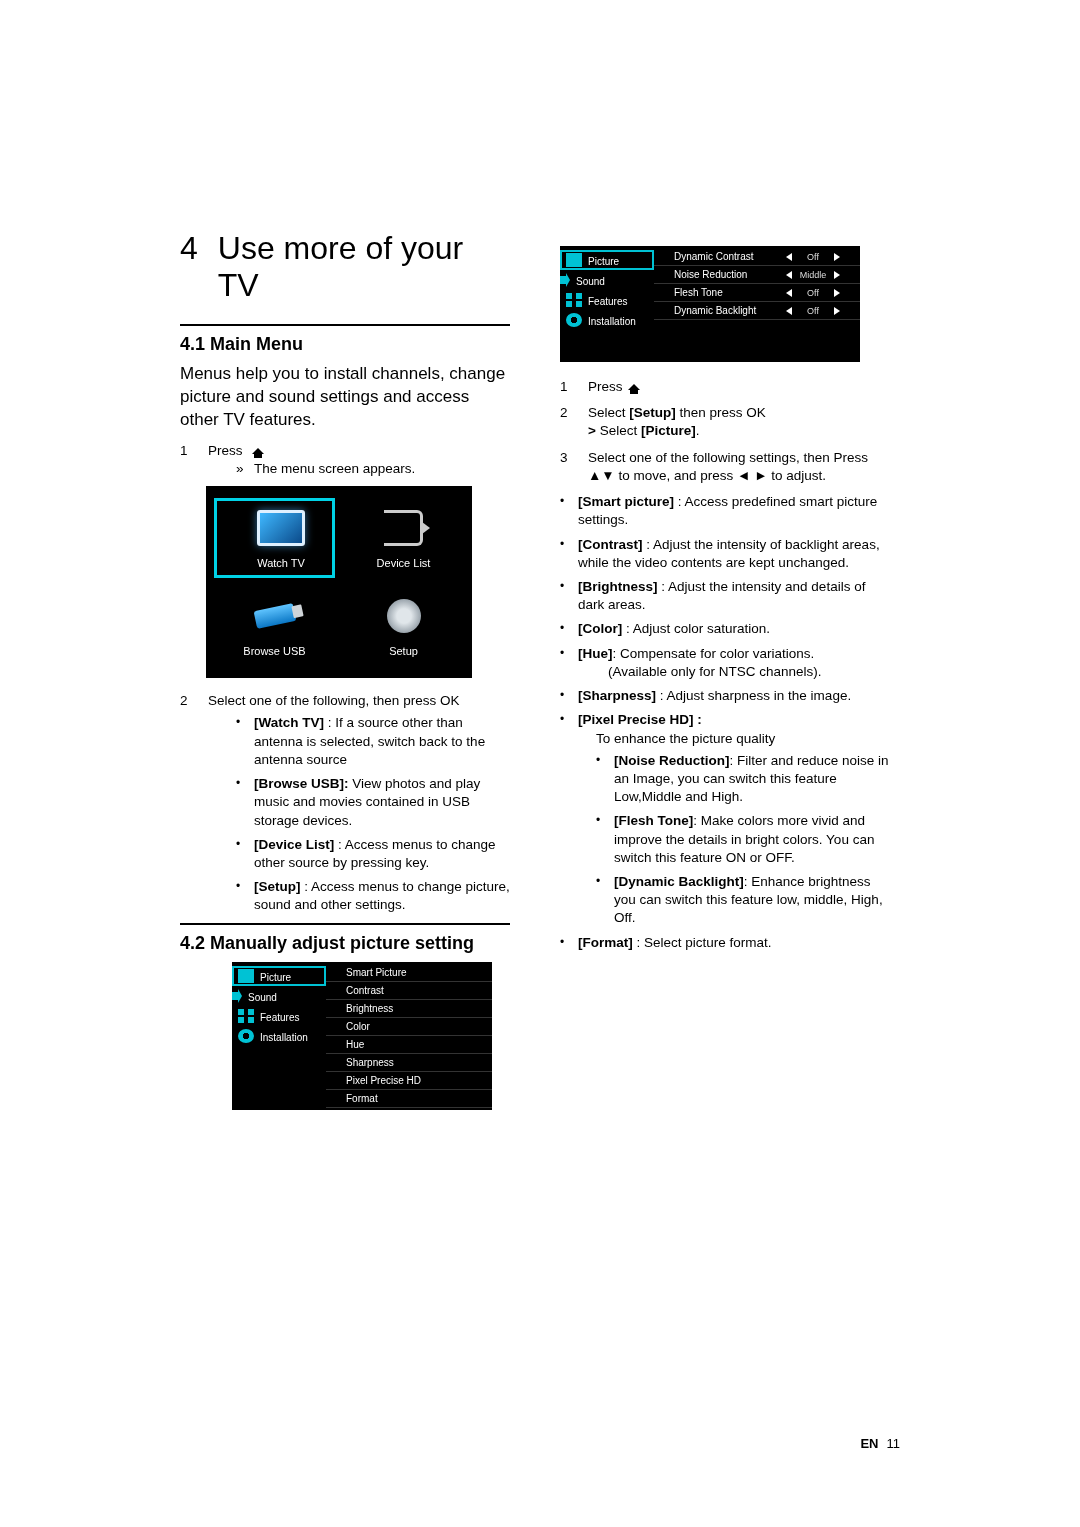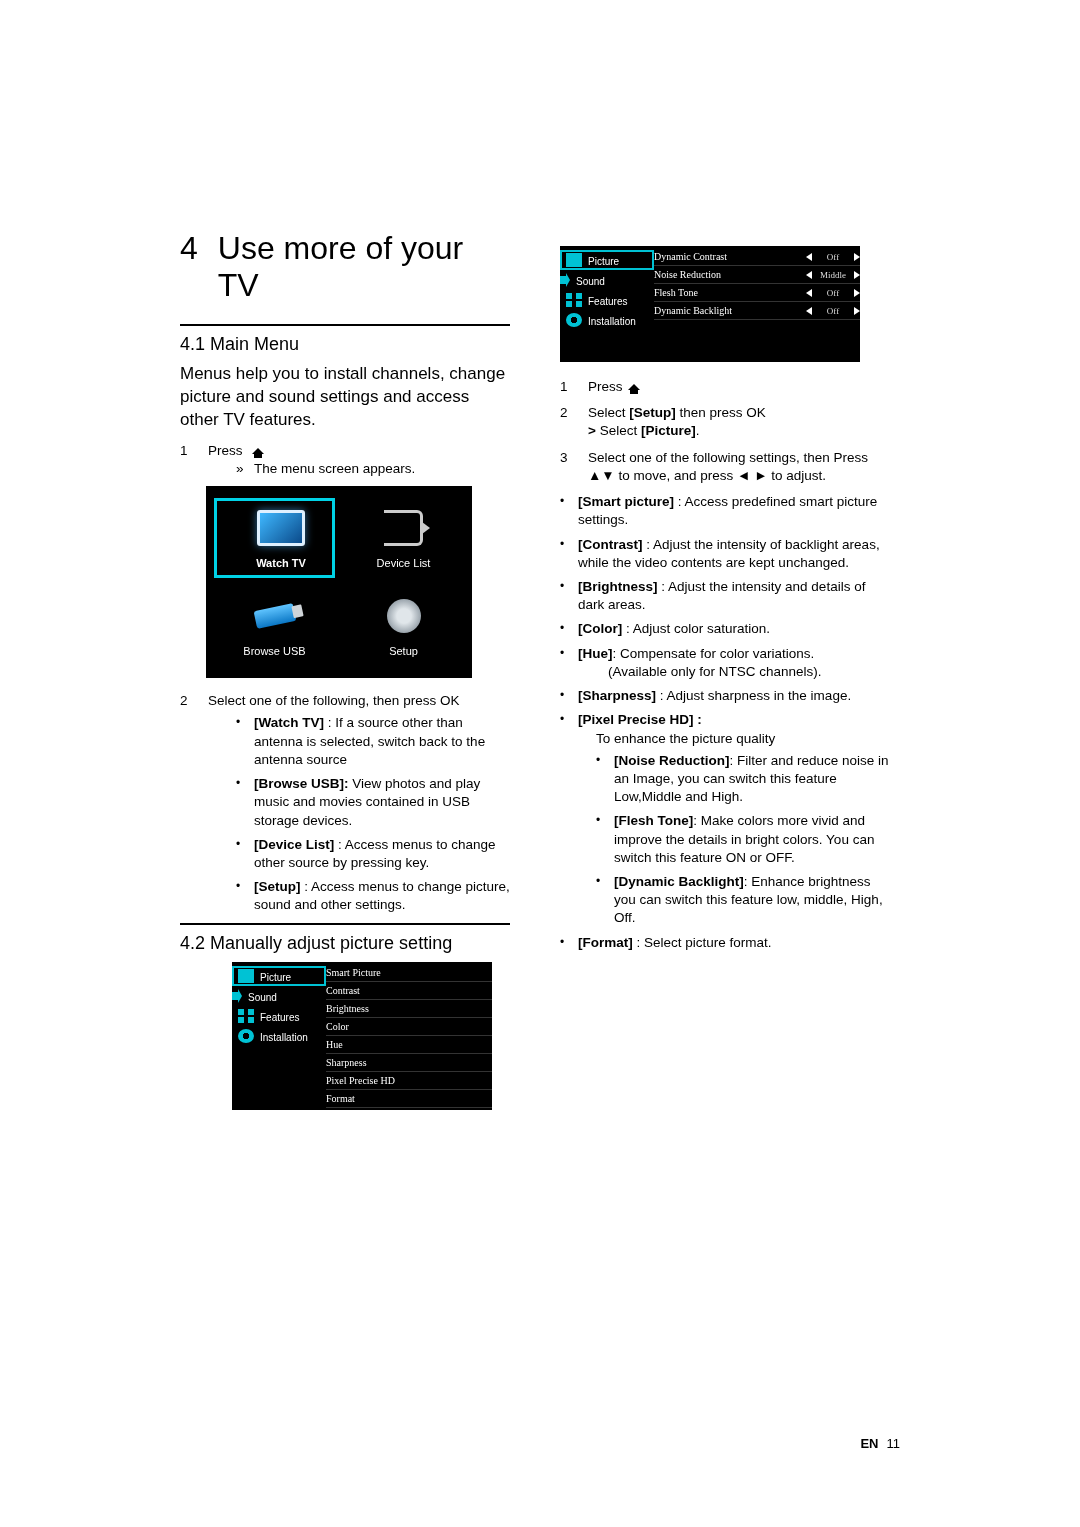--- a/index.html
+++ b/index.html
@@ -32,21 +32,21 @@
   h1.chapter .num {
     font-size: 32px;
   }
   .hr-thick {
     border: none;
     border-top: 2.5px solid #000;
     margin: 6px 0 6px 0;
   }
   h2.section {
     font-size: 18px;
-    font-weight: normal;
+    font-weight: bold;
     margin: 8px 0 8px 0;
   }
   p { margin: 4px 0 10px 0; line-height: 1.35; font-size: 17px;}
   ol.steps { list-style: none; padding: 0; margin: 6px 0; counter-reset: step; }
   ol.steps > li { position: relative; padding-left: 28px; margin-bottom: 8px; font-size: 13.5px; line-height:1.35;}
   ol.steps > li > .n { position: absolute; left: 0; top: 0; }
   ul.bullets { list-style: none; padding: 0; margin: 4px 0 4px 28px; }
   ul.bullets > li { position: relative; padding-left: 18px; margin-bottom: 6px; font-size:13.5px; line-height:1.35;}
   ul.bullets > li::before { content: "•"; position: absolute; left: 0; top: 0; font-size: 12px; }
   ul.sub { list-style: none; padding: 0; margin: 4px 0 4px 18px; }
@@ -68,21 +68,21 @@
     grid-template-columns: 1fr 1fr;
     gap: 8px;
   }
   .tile {
     border: 1.5px solid transparent;
     padding: 6px 4px 8px 4px;
     text-align: center;
     color: #fff;
     font-size: 11px;
   }
-  .tile.selected { border-color: #00d2e6; border-width:3px; padding:4px 2px 6px 15px;font-weight:bold;}
+  .tile.selected { border-color: #00d2e6; border-width:3px; padding:4px 2px 6px 15px;}
   .tile .ico { height: 46px; display:flex; align-items:center; justify-content:center; margin-bottom:6px;}
   .tv-screen { width:42px; height:30px; background:linear-gradient(135deg,#3fb8ff,#0a4a8a); border:3px solid #dff0ff; border-radius:3px; box-shadow:0 0 8px rgba(80,180,255,.6);}
   .dev-arrow { width:36px; height:30px; border:3px solid #ccc; border-left:none; border-radius:0 6px 6px 0; position:relative;}
   .dev-arrow::after{content:"";position:absolute;right:-10px;top:9px;width:0;height:0;border-top:6px solid transparent;border-bottom:6px solid transparent;border-left:8px solid #ccc;}
   .usb-stick { width:40px; height:18px; background:linear-gradient(#5fc4ff,#0a76c4); border-radius:3px; position:relative; transform:rotate(-12deg);}
   .usb-stick::after{content:"";position:absolute;right:-8px;top:3px;width:10px;height:12px;background:#cfd4d8;border-radius:1px;}
   .gear-big { width:34px; height:34px; border-radius:50%; background:radial-gradient(circle,#e0e6ea 30%,#9aa4ac 70%); position:relative;}
 
   
   .osd {
@@ -96,21 +96,21 @@
   .osd.wide { width: 300px; margin-left:0;}
   .osd .side { width: 94px; padding:4px 0;}
   .osd .side .srow { display:flex; align-items:flex-end; gap:6px; padding:3px 6px;}
   .osd .side .srow.active { outline:2px solid #00c2d4; outline-offset:-2px;}
   .osd .side .sico { width:16px; height:14px; background:#00c2d4; display:inline-block; flex-shrink:0;}
   .osd .side .sico.spk { background:transparent; border-left:4px solid #00c2d4; border-top:7px solid transparent; border-bottom:7px solid transparent; width:0; height:0; transform:rotate(0deg); position:relative;}
   .osd .side .sico.spk::before{content:"";position:absolute;left:-10px;top:-4px;width:6px;height:8px;background:#00c2d4;}
   .osd .side .sico.grid { background:transparent; width:16px;height:14px; background-image:linear-gradient(#00c2d4,#00c2d4),linear-gradient(#00c2d4,#00c2d4),linear-gradient(#00c2d4,#00c2d4),linear-gradient(#00c2d4,#00c2d4); background-size:6px 6px; background-repeat:no-repeat; background-position:0 0,10px 0,0 8px,10px 8px;}
   .osd .side .sico.cog { border-radius:50%; background:radial-gradient(circle,#000 30%,#00c2d4 32%);}
   .osd .list { flex:1; padding:2px 0;}
-  .osd .list .lrow { padding:3px 0; border-bottom:1px solid #333; display:flex; align-items:center; justify-content:space-between;font-family:Liberation Serif, serif;}
+  .osd .list .lrow { padding:3px 20px; border-bottom:1px solid #333; display:flex; align-items:center; justify-content:space-between;}
   .osd .list .lrow .arrows { display:flex; gap:6px; align-items:center; font-size:9px; color:#ddd;}
   .osd .list .lrow .arrows .val{ min-width:30px; text-align:center;}
   .osd .list .lrow .arrows .tri-l{width:0;height:0;border-top:4px solid transparent;border-bottom:4px solid transparent;border-right:6px solid #fff;}
   .osd .list .lrow .arrows .tri-r{width:0;height:0;border-top:4px solid transparent;border-bottom:4px solid transparent;border-left:6px solid #fff;}
 
   .footer { position:absolute; bottom:76px; right:180px; font-size:13px;}
   .footer b{margin-right:8px;}
 </style>
 </head>
 <body>

